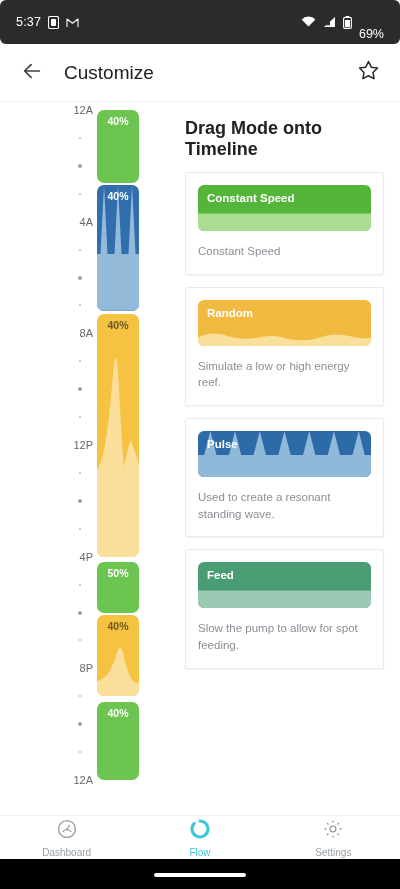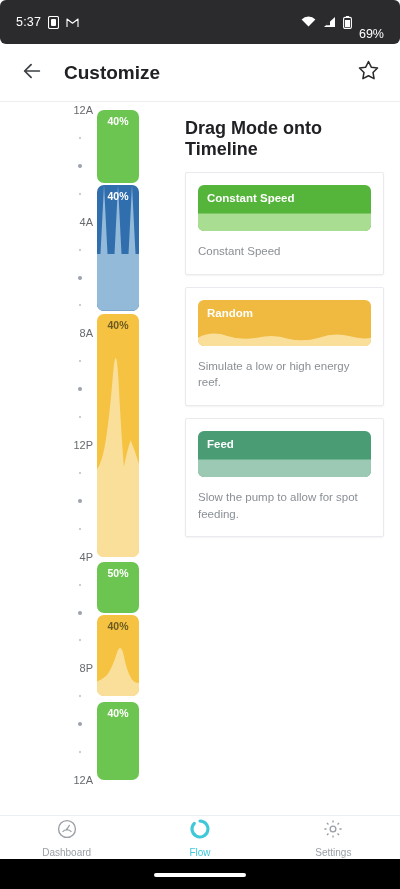--- a/index.html
+++ b/index.html
@@ -22,21 +22,21 @@
   .sb-batt-txt { font-size:12.5px;margin-top:24px; }
   .sb-ico { display:inline-flex; align-items:center; }
 
   
   #app-bar {
     height:58px; width:400px; background:#ffffff;
     display:flex; align-items:center; padding:0 16px;
     border-bottom:1px solid #eceff1;
   }
   #back-btn { width:32px; height:32px; display:flex; align-items:center; justify-content:center; cursor:pointer; }
-  #page-title { font-size:19px; color:#202124; margin-left:16px; font-weight:700; }
+  #page-title { font-size:19px; color:#202124; margin-left:16px; font-weight:400; }
   #star-btn { margin-left:auto; width:32px; height:32px; display:flex; align-items:center; justify-content:center; cursor:pointer; }
 
   
   #content { display:flex; width:400px; height:calc(889px - 44px - 58px - 74px); }
 
   
   #timeline-pane { width:175px; position:relative; padding-top:8px;padding-left:44px; }
   #axis { position:absolute; left:57px; top:8px; width:36px; height:670px; }
   .axis-label {
     position:absolute; right:0; font-size:11px; color:#666a6e;
@@ -225,20 +225,29 @@
         <div class="mode-card">
           <div class="card-banner" style="background: rgb(240, 185, 63);">
             <svg viewBox="0 0 100 100" preserveAspectRatio="none">
               <path d="M0,100 L0,82 Q8,66 17,78 Q25,88 34,82 Q44,74 52,84 Q61,92 70,82 Q79,70 88,79 Q95,86 100,82 L100,100 Z" fill="#fadf9b"></path>
             </svg>
             <span class="bname">Random</span>
           </div>
           <div class="card-desc">Simulate a low or high energy reef.</div>
         </div>
         <div class="mode-card">
+          <div class="card-banner" style="background: rgb(44, 106, 168);">
+            <svg viewBox="0 0 100 100" preserveAspectRatio="none">
+              <path d="M0,100 L0,52 L3.6,52 L7.1,0 L10.7,52 L17.9,52 L21.4,0 L25.0,52 L32.1,52 L35.7,0 L39.3,52 L46.4,52 L50.0,0 L53.6,52 L60.7,52 L64.3,0 L67.9,52 L75.0,52 L78.6,0 L82.1,52 L89.3,52 L92.9,0 L96.4,52 L100,52 L100,100 Z" fill="#8fb8d9"></path>
+            </svg>
+            <span class="bname">Pulse</span>
+          </div>
+          <div class="card-desc">Used to create a resonant standing wave.</div>
+        </div>
+        <div class="mode-card">
           <div class="card-banner" style="background: rgb(74, 156, 116);">
             <svg viewBox="0 0 100 100" preserveAspectRatio="none">
               <rect x="0" y="62" width="100" height="38" fill="#9cc9b4"></rect>
             </svg>
             <span class="bname">Feed</span>
           </div>
           <div class="card-desc">Slow the pump to allow for spot feeding.</div>
         </div>
       </div>
   </div>

